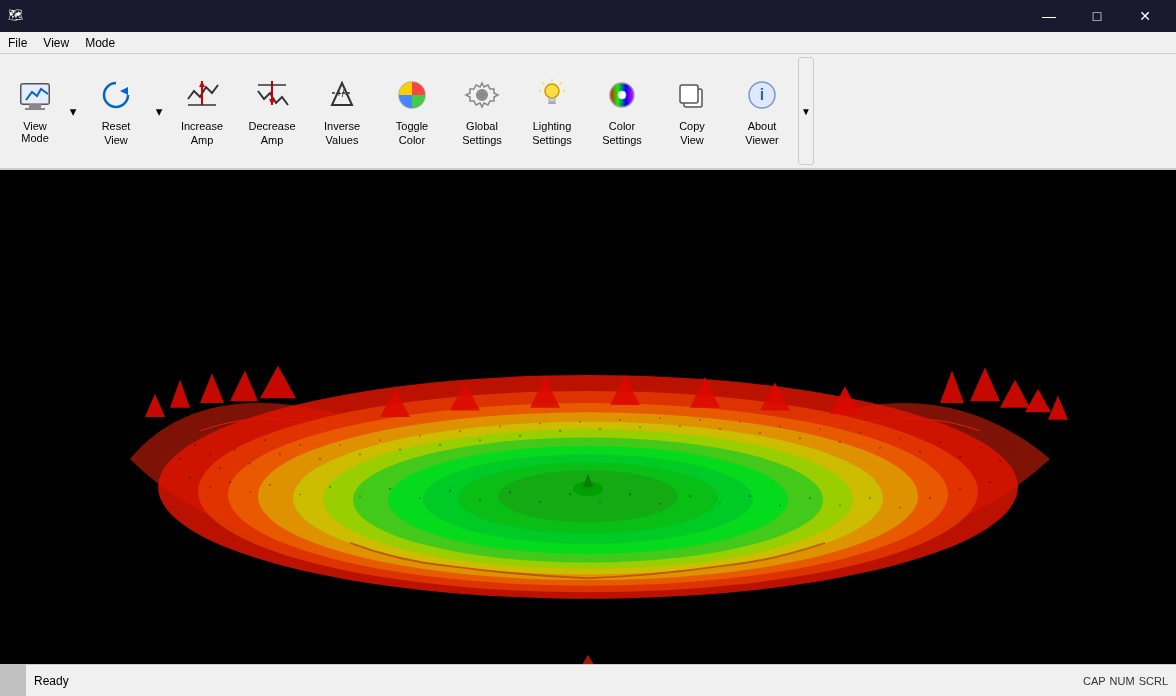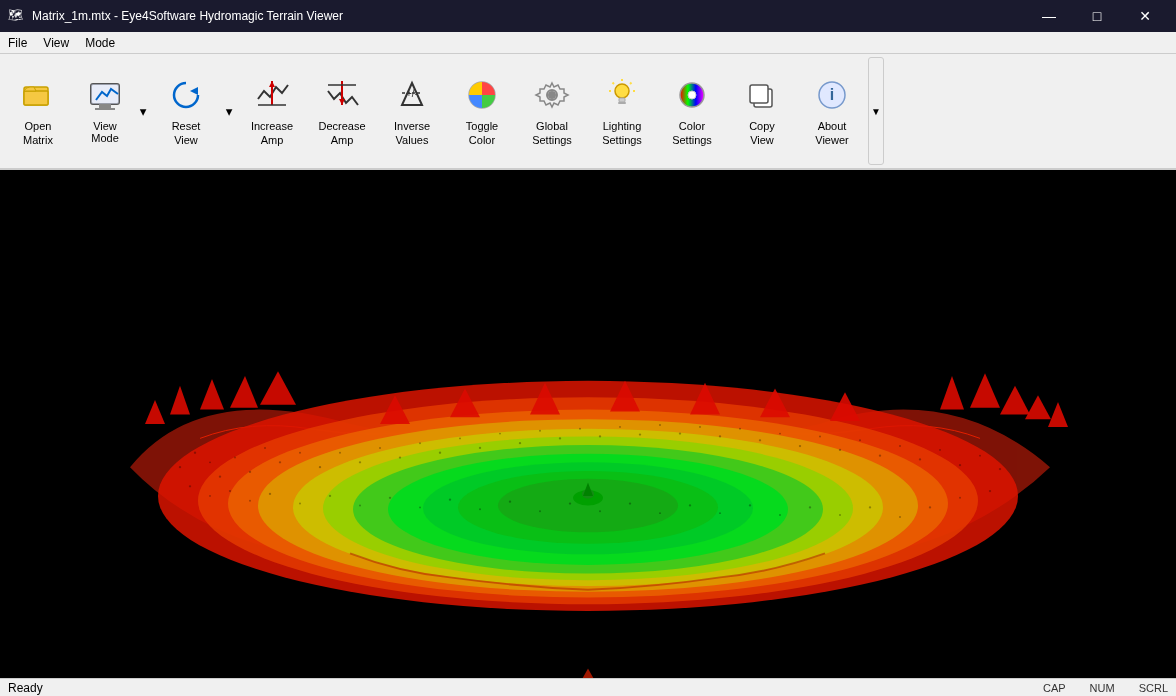--- a/index.html
+++ b/index.html
@@ -183,75 +183,65 @@
       height: 100%;
       position: relative;
     }
     .terrain-svg {
       width: 100%;
       height: 100%;
     }
 
     
     .status-bar {
-      height: 18px;
+      height: 32px;
       background: #f0f0f0;
       display: flex;
       align-items: center;
       padding: 0 8px;
       justify-content: space-between;
       border-top: 1px solid #ccc;
       flex-shrink: 0;
+      margin-left: 26px;
     }
     .status-left {
       font-size: 12px;
     }
     .status-right {
       display: flex;
-      gap: 24px;
+      gap: 4px;
       font-size: 12px;
     }
     .status-item {
       font-size: 11px;
       color: #333;
     }
   </style>
 </head>
 <body>
 
 <div class="title-bar">
   <div class="title-bar-left">
     <span class="app-icon">🗺</span>
-    <span class="title-text">Matrix_1m.mtx - Eye4Software Hydromagic Terrain Viewer</span>
   </div>
   <div class="title-bar-controls">
     <button class="title-btn">—</button>
     <button class="title-btn">□</button>
     <button class="title-btn close">✕</button>
   </div>
 </div>
 
 <div class="menu-bar">
   <div class="menu-item">File</div>
   <div class="menu-item">View</div>
   <div class="menu-item">Mode</div>
 </div>
 
 <div class="toolbar">
 
-  <button class="toolbar-btn">
-    <div class="icon-area">
-      <svg width="36" height="36" viewBox="0 0 36 36">
-        <rect x="4" y="10" width="24" height="18" rx="2" fill="#f5c842" stroke="#c8a000" stroke-width="1.5"></rect>
-        <rect x="4" y="14" width="24" height="14" rx="1" fill="#f5c842" stroke="#c8a000" stroke-width="1.5"></rect>
-        <path d="M4 14 Q6 10 10 10 L14 10 L16 14 Z" fill="#f5c842" stroke="#c8a000" stroke-width="1"></path>
-      </svg>
-    </div>
-    <span class="btn-label">Open<br>Matrix</span>
-  </button>
 
   <div class="toolbar-btn-group">
     <button class="toolbar-btn-main">
       <div class="icon-area">
         <svg width="36" height="36" viewBox="0 0 36 36">
           <rect x="4" y="6" width="28" height="20" rx="2" fill="none" stroke="#555" stroke-width="2"></rect>
           <rect x="4" y="6" width="28" height="20" rx="2" fill="#e0e8ff" opacity="0.5"></rect>
           <rect x="12" y="26" width="12" height="4" fill="#888"></rect>
           <rect x="8" y="30" width="20" height="2" fill="#888"></rect>
           <polyline points="9,22 15,14 20,18 24,11 31,16" fill="none" stroke="#0066cc" stroke-width="2"></polyline>

